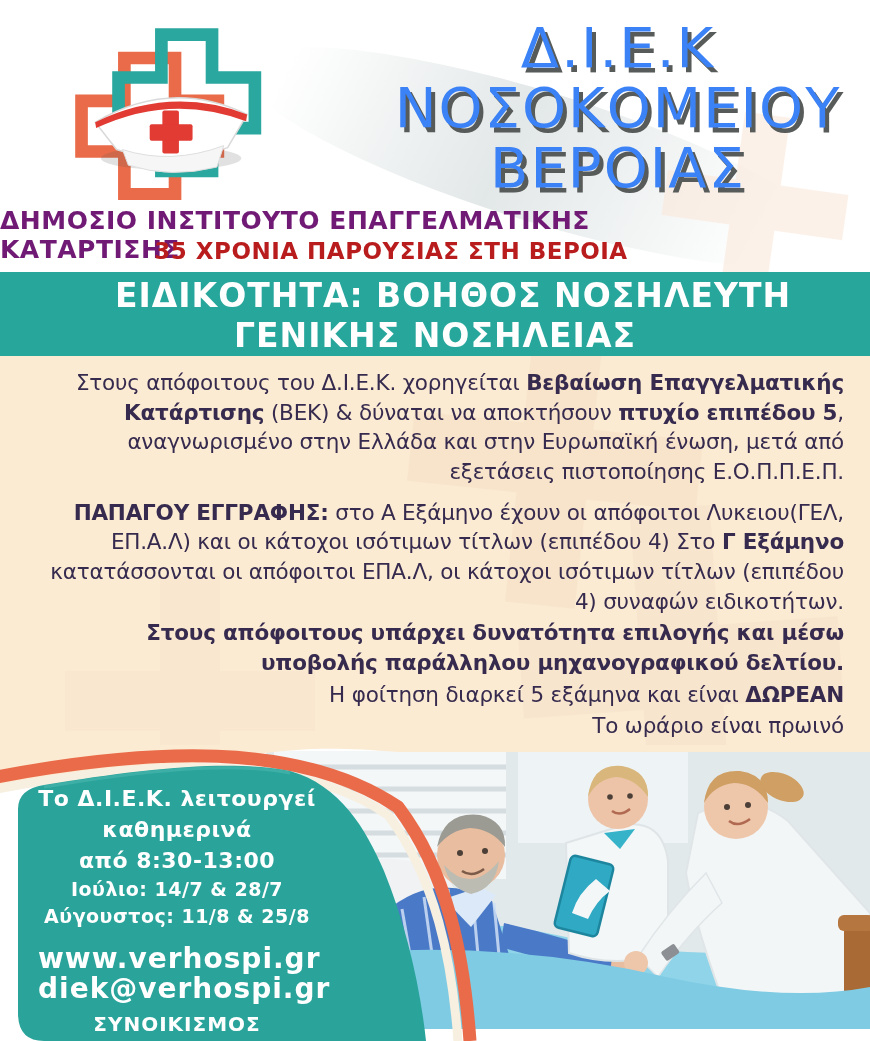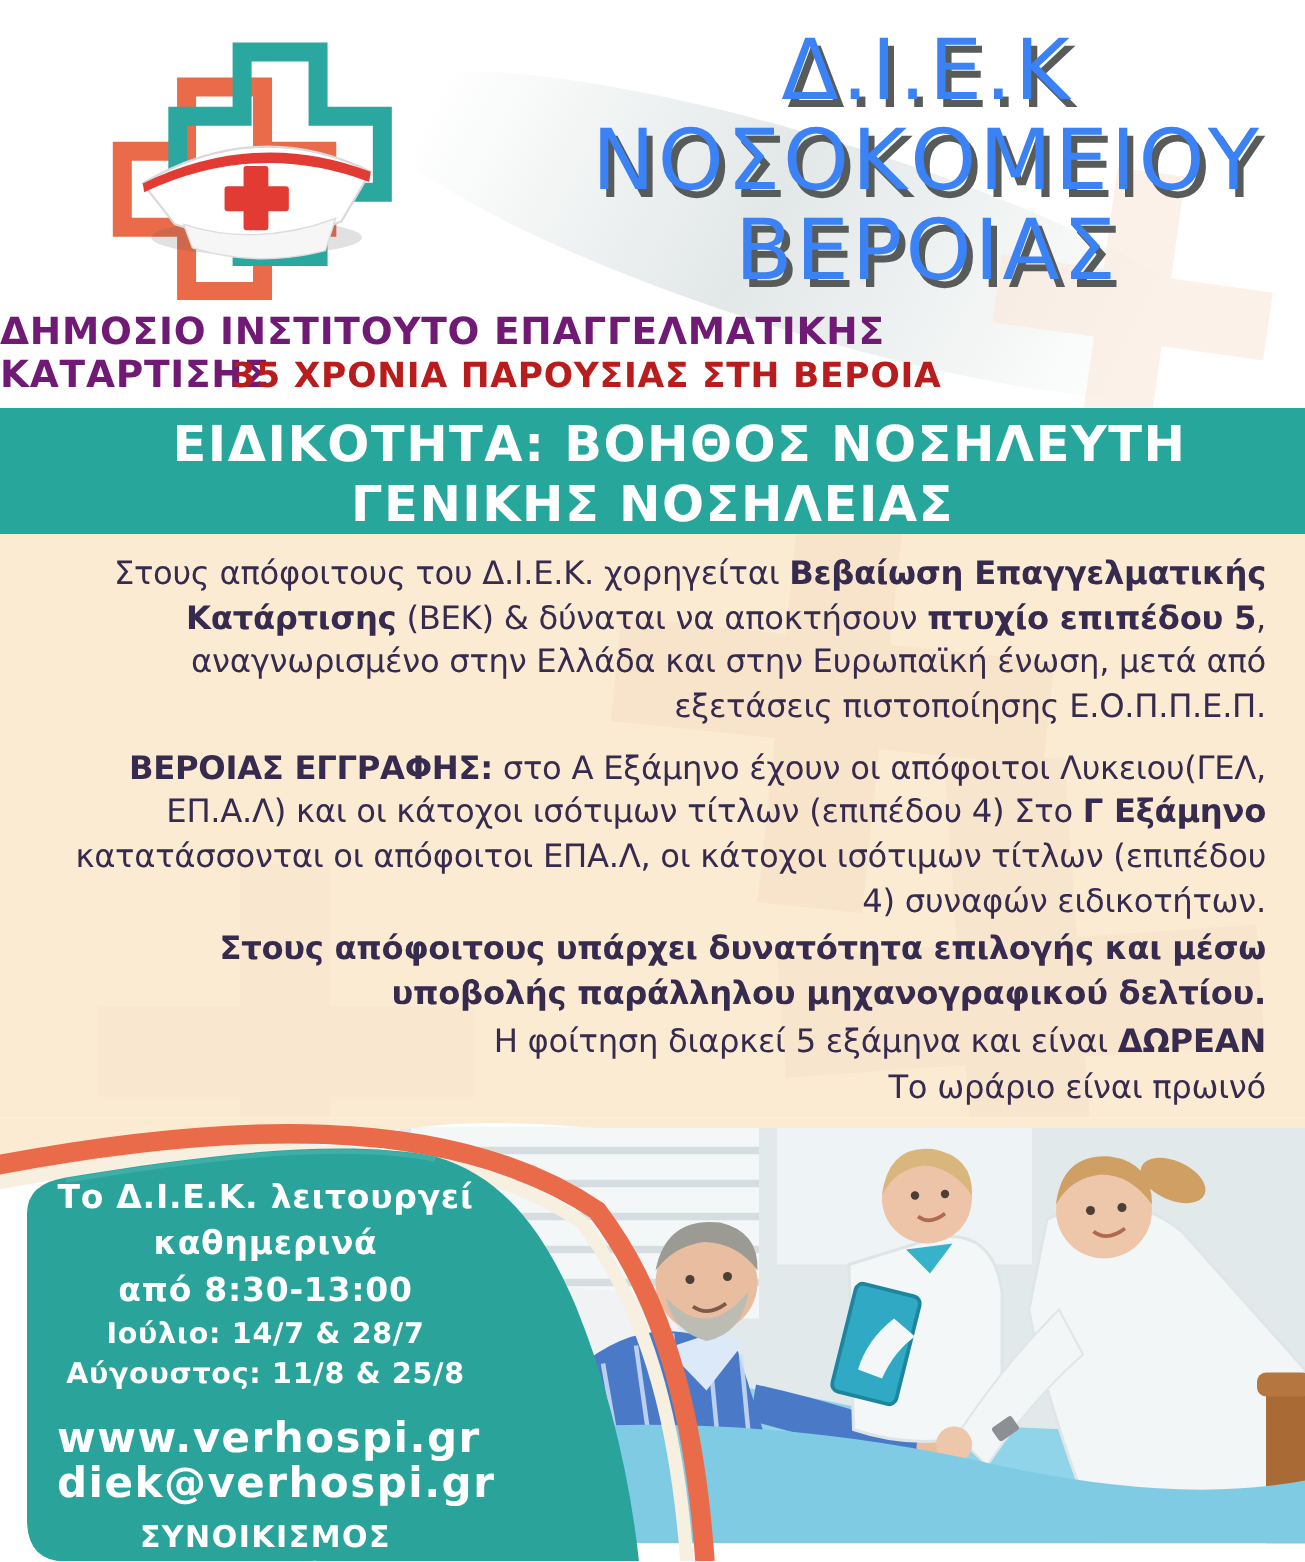--- a/index.html
+++ b/index.html
@@ -109,21 +109,21 @@
 
   <div class="body-section">
     <svg class="body-wm" width="870" height="390" viewBox="0 0 870 390">
       <path d="M520 -40 h70 v110 h110 v70 h-110 v110 h-70 v-110 h-110 v-70 h110 Z" fill="#f6dec4" opacity="0.55" transform="rotate(6 555 105)"></path>
       <path d="M640 150 h80 v120 h120 v80 h-120 v120 h-80 v-120 h-120 v-80 h120 Z" fill="#f7e1c9" opacity="0.6" transform="rotate(-4 700 300)"></path>
       <path d="M160 220 h60 v95 h95 v60 h-95 v95 h-60 v-95 h-95 v-60 h95 Z" fill="#f8e4cd" opacity="0.5"></path>
     </svg>
 
     <div class="body-text">
       <p><span>Στους απόφοιτους του Δ.Ι.Ε.Κ.  χορηγείται  </span><b>Βεβαίωση Επαγγελματικής Κατάρτισης</b><span> (ΒΕΚ) &amp; δύναται να αποκτήσουν  </span><b>πτυχίο επιπέδου 5</b><span>, αναγνωρισμένο στην Ελλάδα και στην Ευρωπαϊκή ένωση, μετά από εξετάσεις πιστοποίησης Ε.Ο.Π.Π.Ε.Π.</span></p>
-      <p class="tight"><b>ΒΕΡΟΙΑΣ ΕΓΓΡΑΦΗΣ:</b><span> στο Α Εξάμηνο έχουν οι απόφοιτοι Λυκειου(ΓΕΛ, ΕΠ.Α.Λ) και οι κάτοχοι ισότιμων τίτλων (επιπέδου 4) Στο </span><b>Γ Εξάμηνο</b><span> κατατάσσονται οι απόφοιτοι ΕΠΑ.Λ, οι κάτοχοι ισότιμων τίτλων (επιπέδου 4) συναφών ειδικοτήτων.</span></p>
+      <p class="tight"><b>ΠΑΠΑΓΟΥ ΕΓΓΡΑΦΗΣ:</b><span> στο Α Εξάμηνο έχουν οι απόφοιτοι Λυκειου(ΓΕΛ, ΕΠ.Α.Λ) και οι κάτοχοι ισότιμων τίτλων (επιπέδου 4) Στο </span><b>Γ Εξάμηνο</b><span> κατατάσσονται οι απόφοιτοι ΕΠΑ.Λ, οι κάτοχοι ισότιμων τίτλων (επιπέδου 4) συναφών ειδικοτήτων.</span></p>
       <p class="tight"><b>Στους απόφοιτους υπάρχει δυνατότητα επιλογής  και μέσω υποβολής παράλληλου μηχανογραφικού δελτίου.</b></p>
       <p class="tight"><span>Η φοίτηση διαρκεί 5 εξάμηνα και είναι </span><b>ΔΩΡΕΑΝ</b></p>
       <p class="tight"><span>Το ωράριο είναι πρωινό</span></p>
       <div class="info">Πληροφορίες για εγγραφές:</div>
       <div class="info phones">2331351145, 6986623716, 6973215667</div>
     </div>
   </div>
 
   <div class="bottom-section">
 

